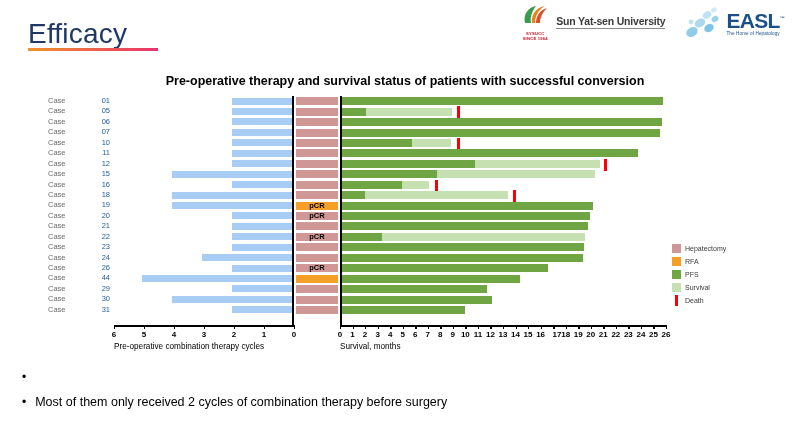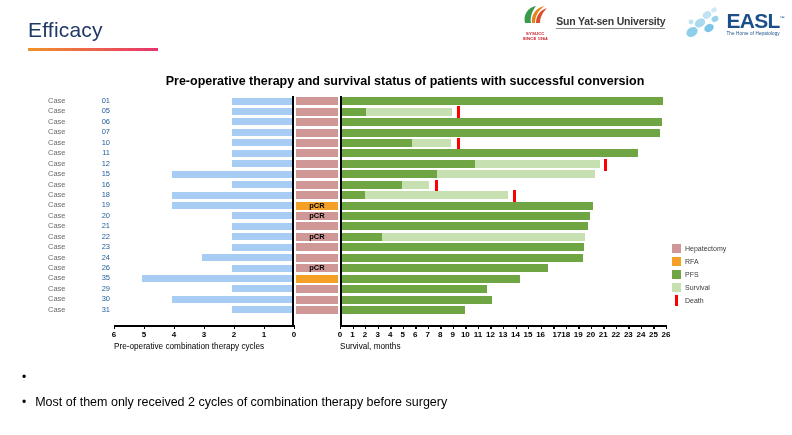--- a/index.html
+++ b/index.html
@@ -7,21 +7,21 @@
     width: 792px; height: 435px;
     background: #ffffff;
     font-family: "Liberation Sans", sans-serif;
     position: relative;
     overflow: hidden;
   }
 
   
   #slide-title {
     position: absolute; left: 28px; top: 18px;
-    font-size: 21px; color: #1f3864; font-weight: 400;
+    font-size: 28px; color: #1f3864; font-weight: 400;
     letter-spacing: .2px;
   }
   #title-underline {
     position: absolute; left: 28px; top: 48px;
     width: 130px; height: 3px;
     background: linear-gradient(to right, #f0932b, #e8336d);
   }
 
   
   #logo-group { position: absolute; right: 8px; top: 5px; display: flex; align-items: center; gap: 18px; }
@@ -203,21 +203,21 @@
       <div class="case-row">
         <span class="case-word">Case</span>
         <span class="case-num">24</span>
       </div>
       <div class="case-row">
         <span class="case-word">Case</span>
         <span class="case-num">26</span>
       </div>
       <div class="case-row">
         <span class="case-word">Case</span>
-        <span class="case-num">35</span>
+        <span class="case-num">44</span>
       </div>
       <div class="case-row">
         <span class="case-word">Case</span>
         <span class="case-num">29</span>
       </div>
       <div class="case-row">
         <span class="case-word">Case</span>
         <span class="case-num">30</span>
       </div>
       <div class="case-row">

